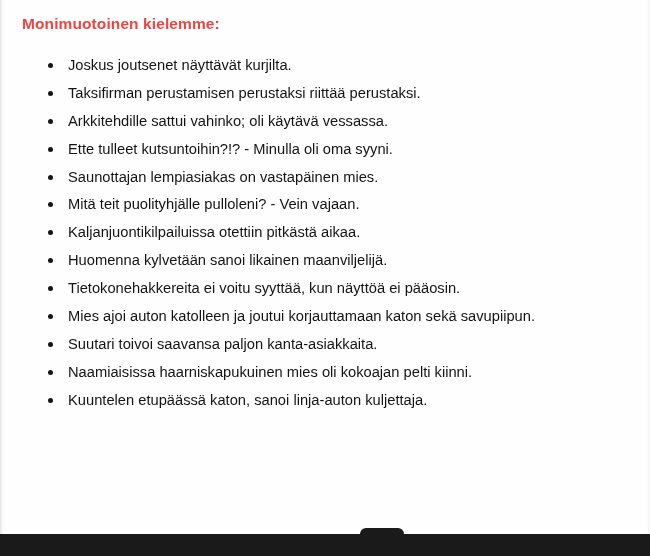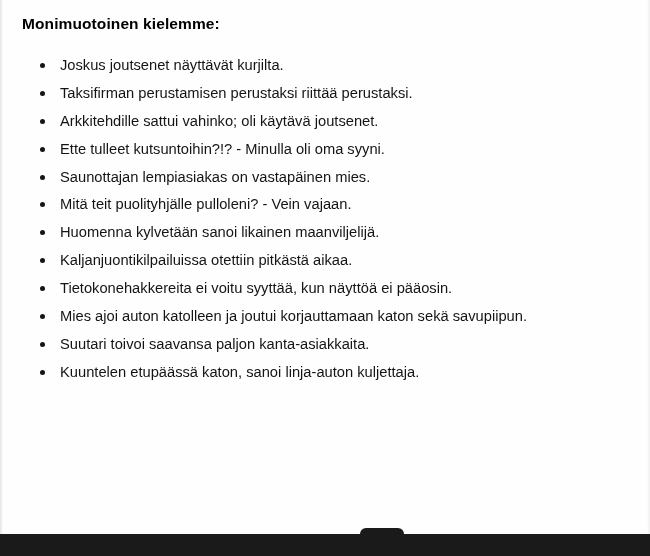--- a/index.html
+++ b/index.html
@@ -22,26 +22,26 @@
     height: 556px;
     background: #fefefe;
     box-sizing: border-box;
   }
   .doc-title {
     position: absolute;
     left: 22px;
     top: 15px;
     font-size: 15.5px;
     font-weight: bold;
-    color: #000000;
+    color: #ef4444;
     letter-spacing: 0.1px;
   }
   .list {
     position: absolute;
-    left: 32px;
+    left: 40px;
     top: 55px;
     width: 595px;
     margin: 0;
     padding: 0;
     list-style: none;
   }
   .list-item {
     position: relative;
     padding-left: 28px;
     margin-bottom: 7px;
@@ -107,46 +107,49 @@
   <div class="doc-title">Monimuotoinen kielemme:</div>
 
   <ul class="list">
     <li class="list-item">
         <span class="item-text">Joskus joutsenet näyttävät kurjilta.</span>
       </li>
     <li class="list-item">
         <span class="item-text">Taksifirman perustamisen perustaksi riittää perustaksi.</span>
       </li>
     <li class="list-item">
-        <span class="item-text">Arkkitehdille sattui vahinko; oli käytävä joutsenet.</span>
+        <span class="item-text">Arkkitehdille sattui vahinko; oli käytävä vessassa.</span>
       </li>
     <li class="list-item">
         <span class="item-text">Ette tulleet kutsuntoihin?!? - Minulla oli oma syyni.</span>
       </li>
     <li class="list-item">
         <span class="item-text">Saunottajan lempiasiakas on vastapäinen mies.</span>
       </li>
     <li class="list-item">
         <span class="item-text">Mitä teit puolityhjälle pulloleni? - Vein vajaan.</span>
       </li>
     <li class="list-item">
-        <span class="item-text">Huomenna kylvetään sanoi likainen maanviljelijä.</span>
+        <span class="item-text">Kaljanjuontikilpailuissa otettiin pitkästä aikaa.</span>
       </li>
     <li class="list-item">
-        <span class="item-text">Kaljanjuontikilpailuissa otettiin pitkästä aikaa.</span>
+        <span class="item-text">Huomenna kylvetään sanoi likainen maanviljelijä.</span>
       </li>
     <li class="list-item">
         <span class="item-text">Tietokonehakkereita ei voitu syyttää, kun näyttöä ei pääosin.</span>
       </li>
     <li class="list-item">
         <span class="item-text">Mies ajoi auton katolleen ja joutui korjauttamaan katon sekä savupiipun.</span>
       </li>
     <li class="list-item">
         <span class="item-text">Suutari toivoi saavansa paljon kanta-asiakkaita.</span>
       </li>
     <li class="list-item">
+        <span class="item-text">Naamiaisissa haarniskapukuinen mies oli kokoajan pelti kiinni.</span>
+      </li>
+    <li class="list-item">
         <span class="item-text">Kuuntelen etupäässä katon, sanoi linja-auton kuljettaja.</span>
       </li>
   </ul>
 
   <div class="band-notch"></div>
   <div class="bottom-band"></div>
 </div>
 
 </body></html>

